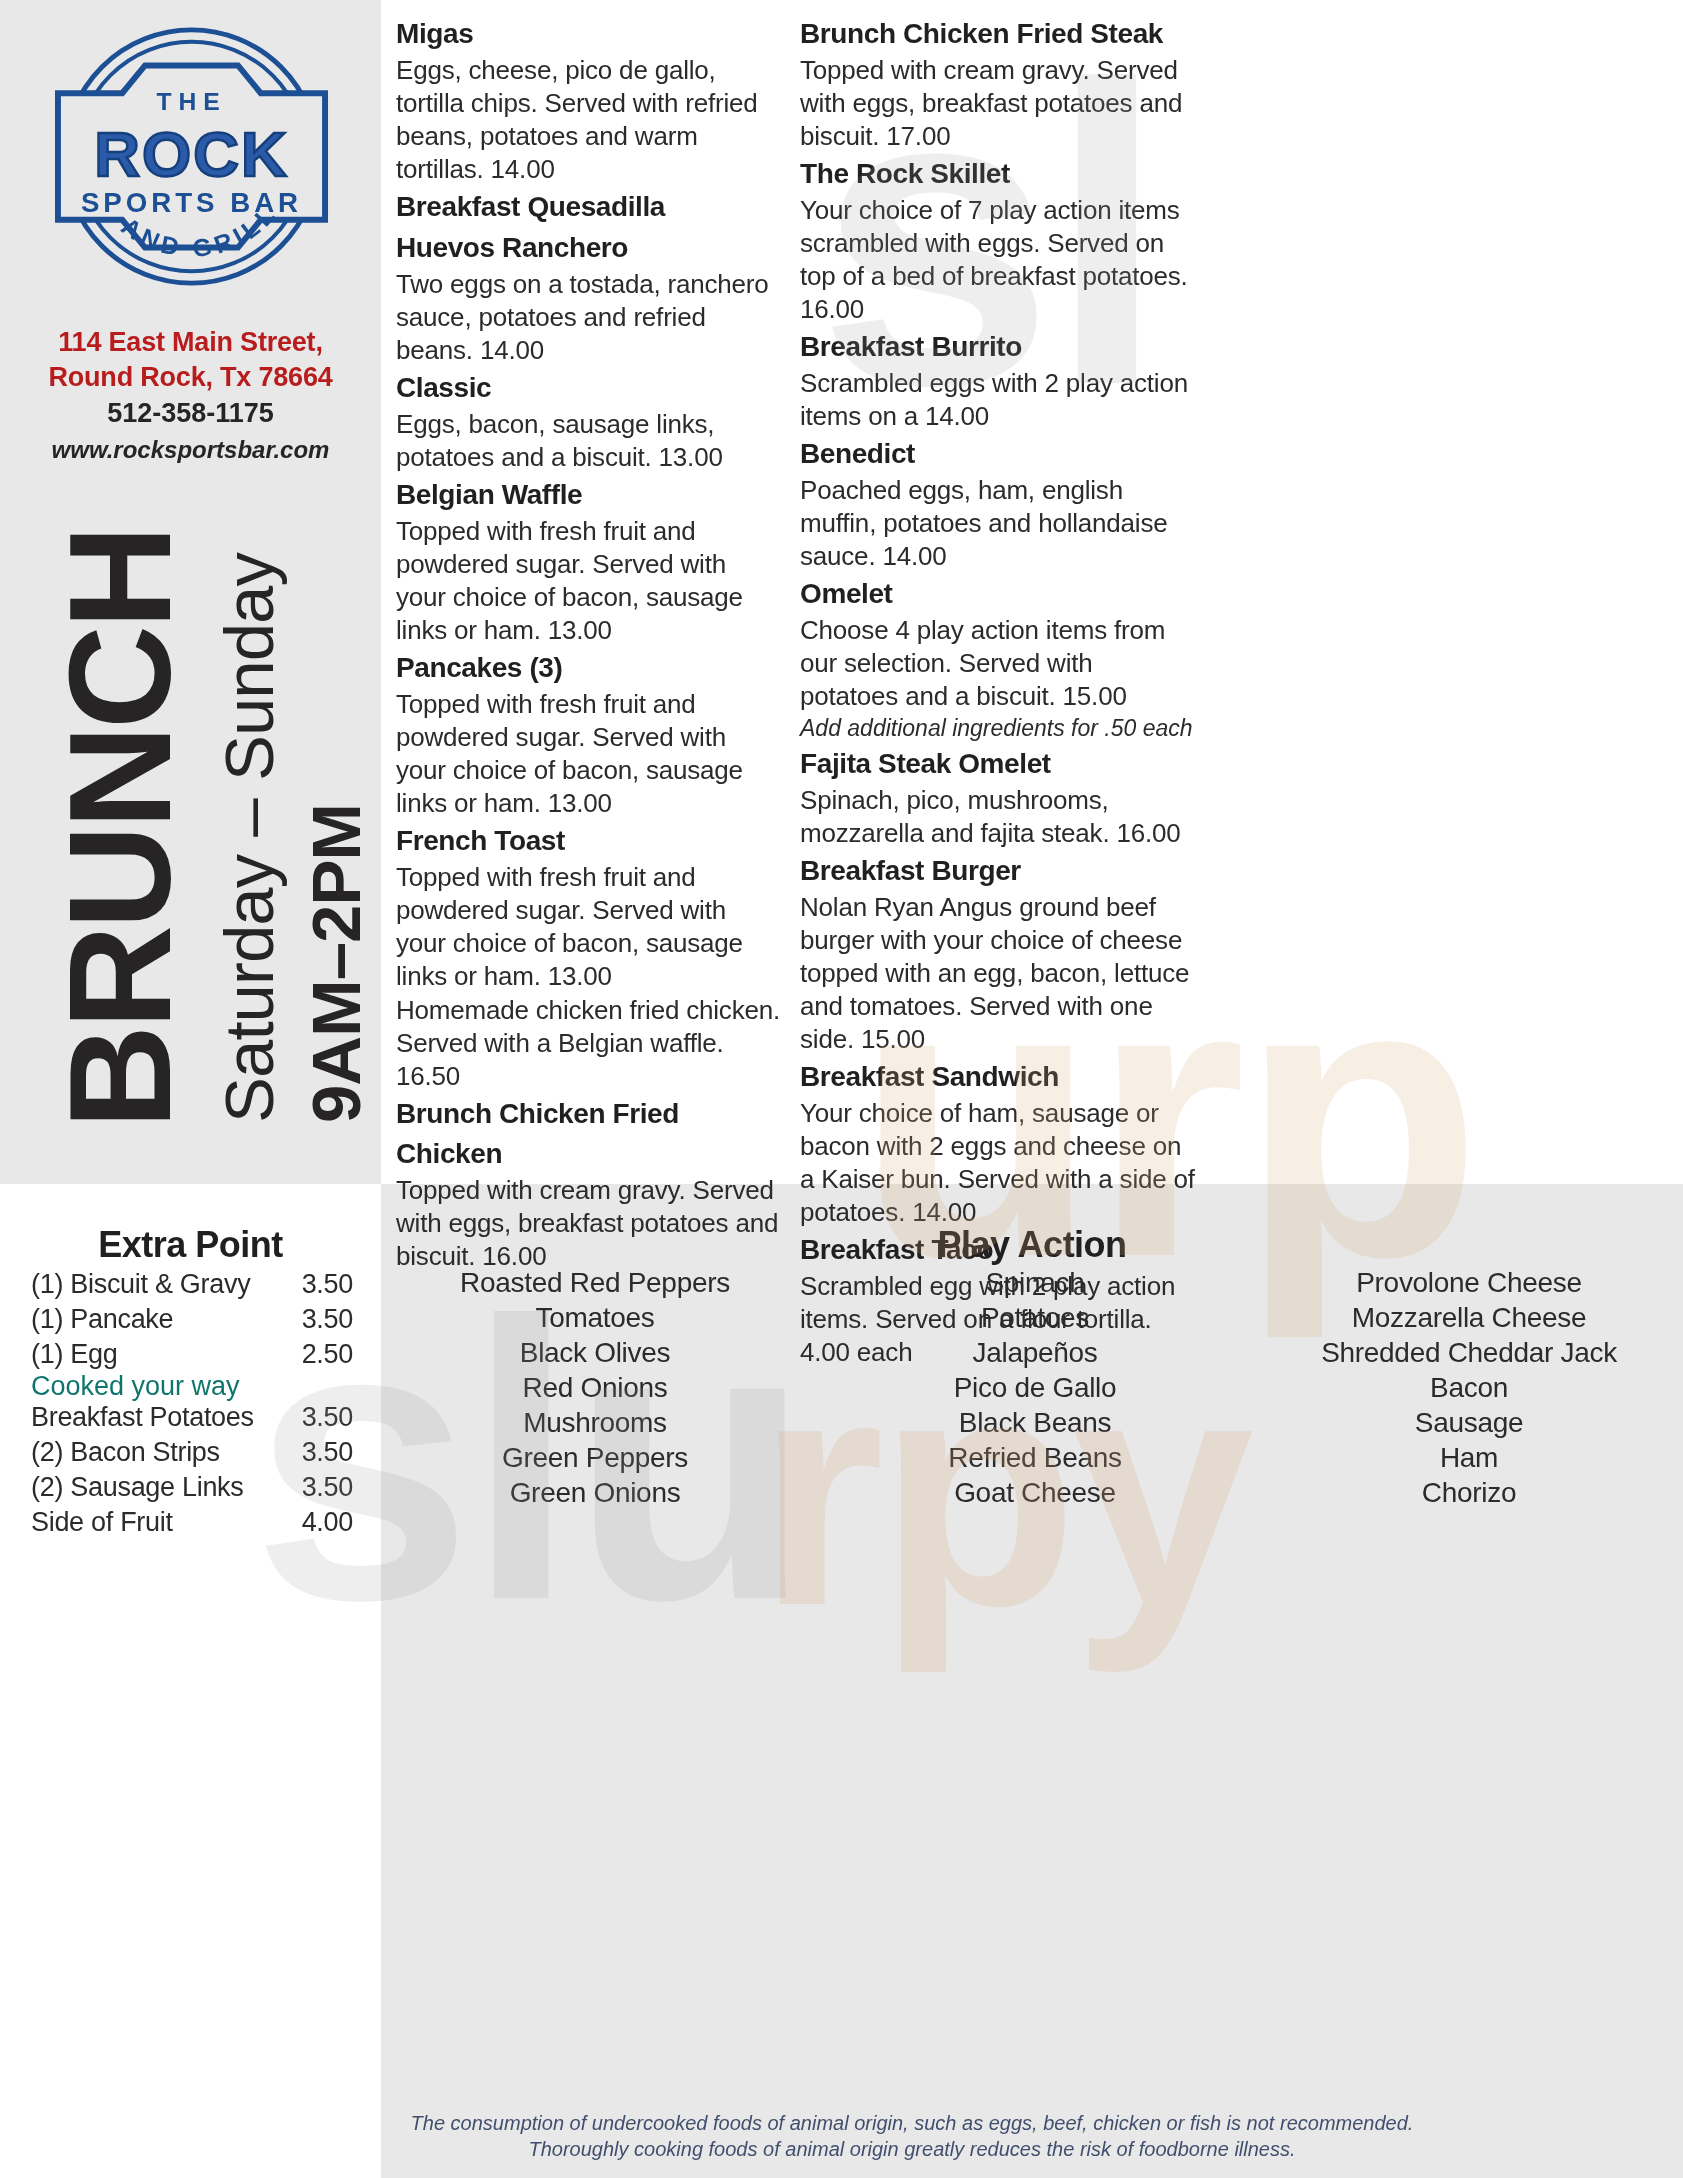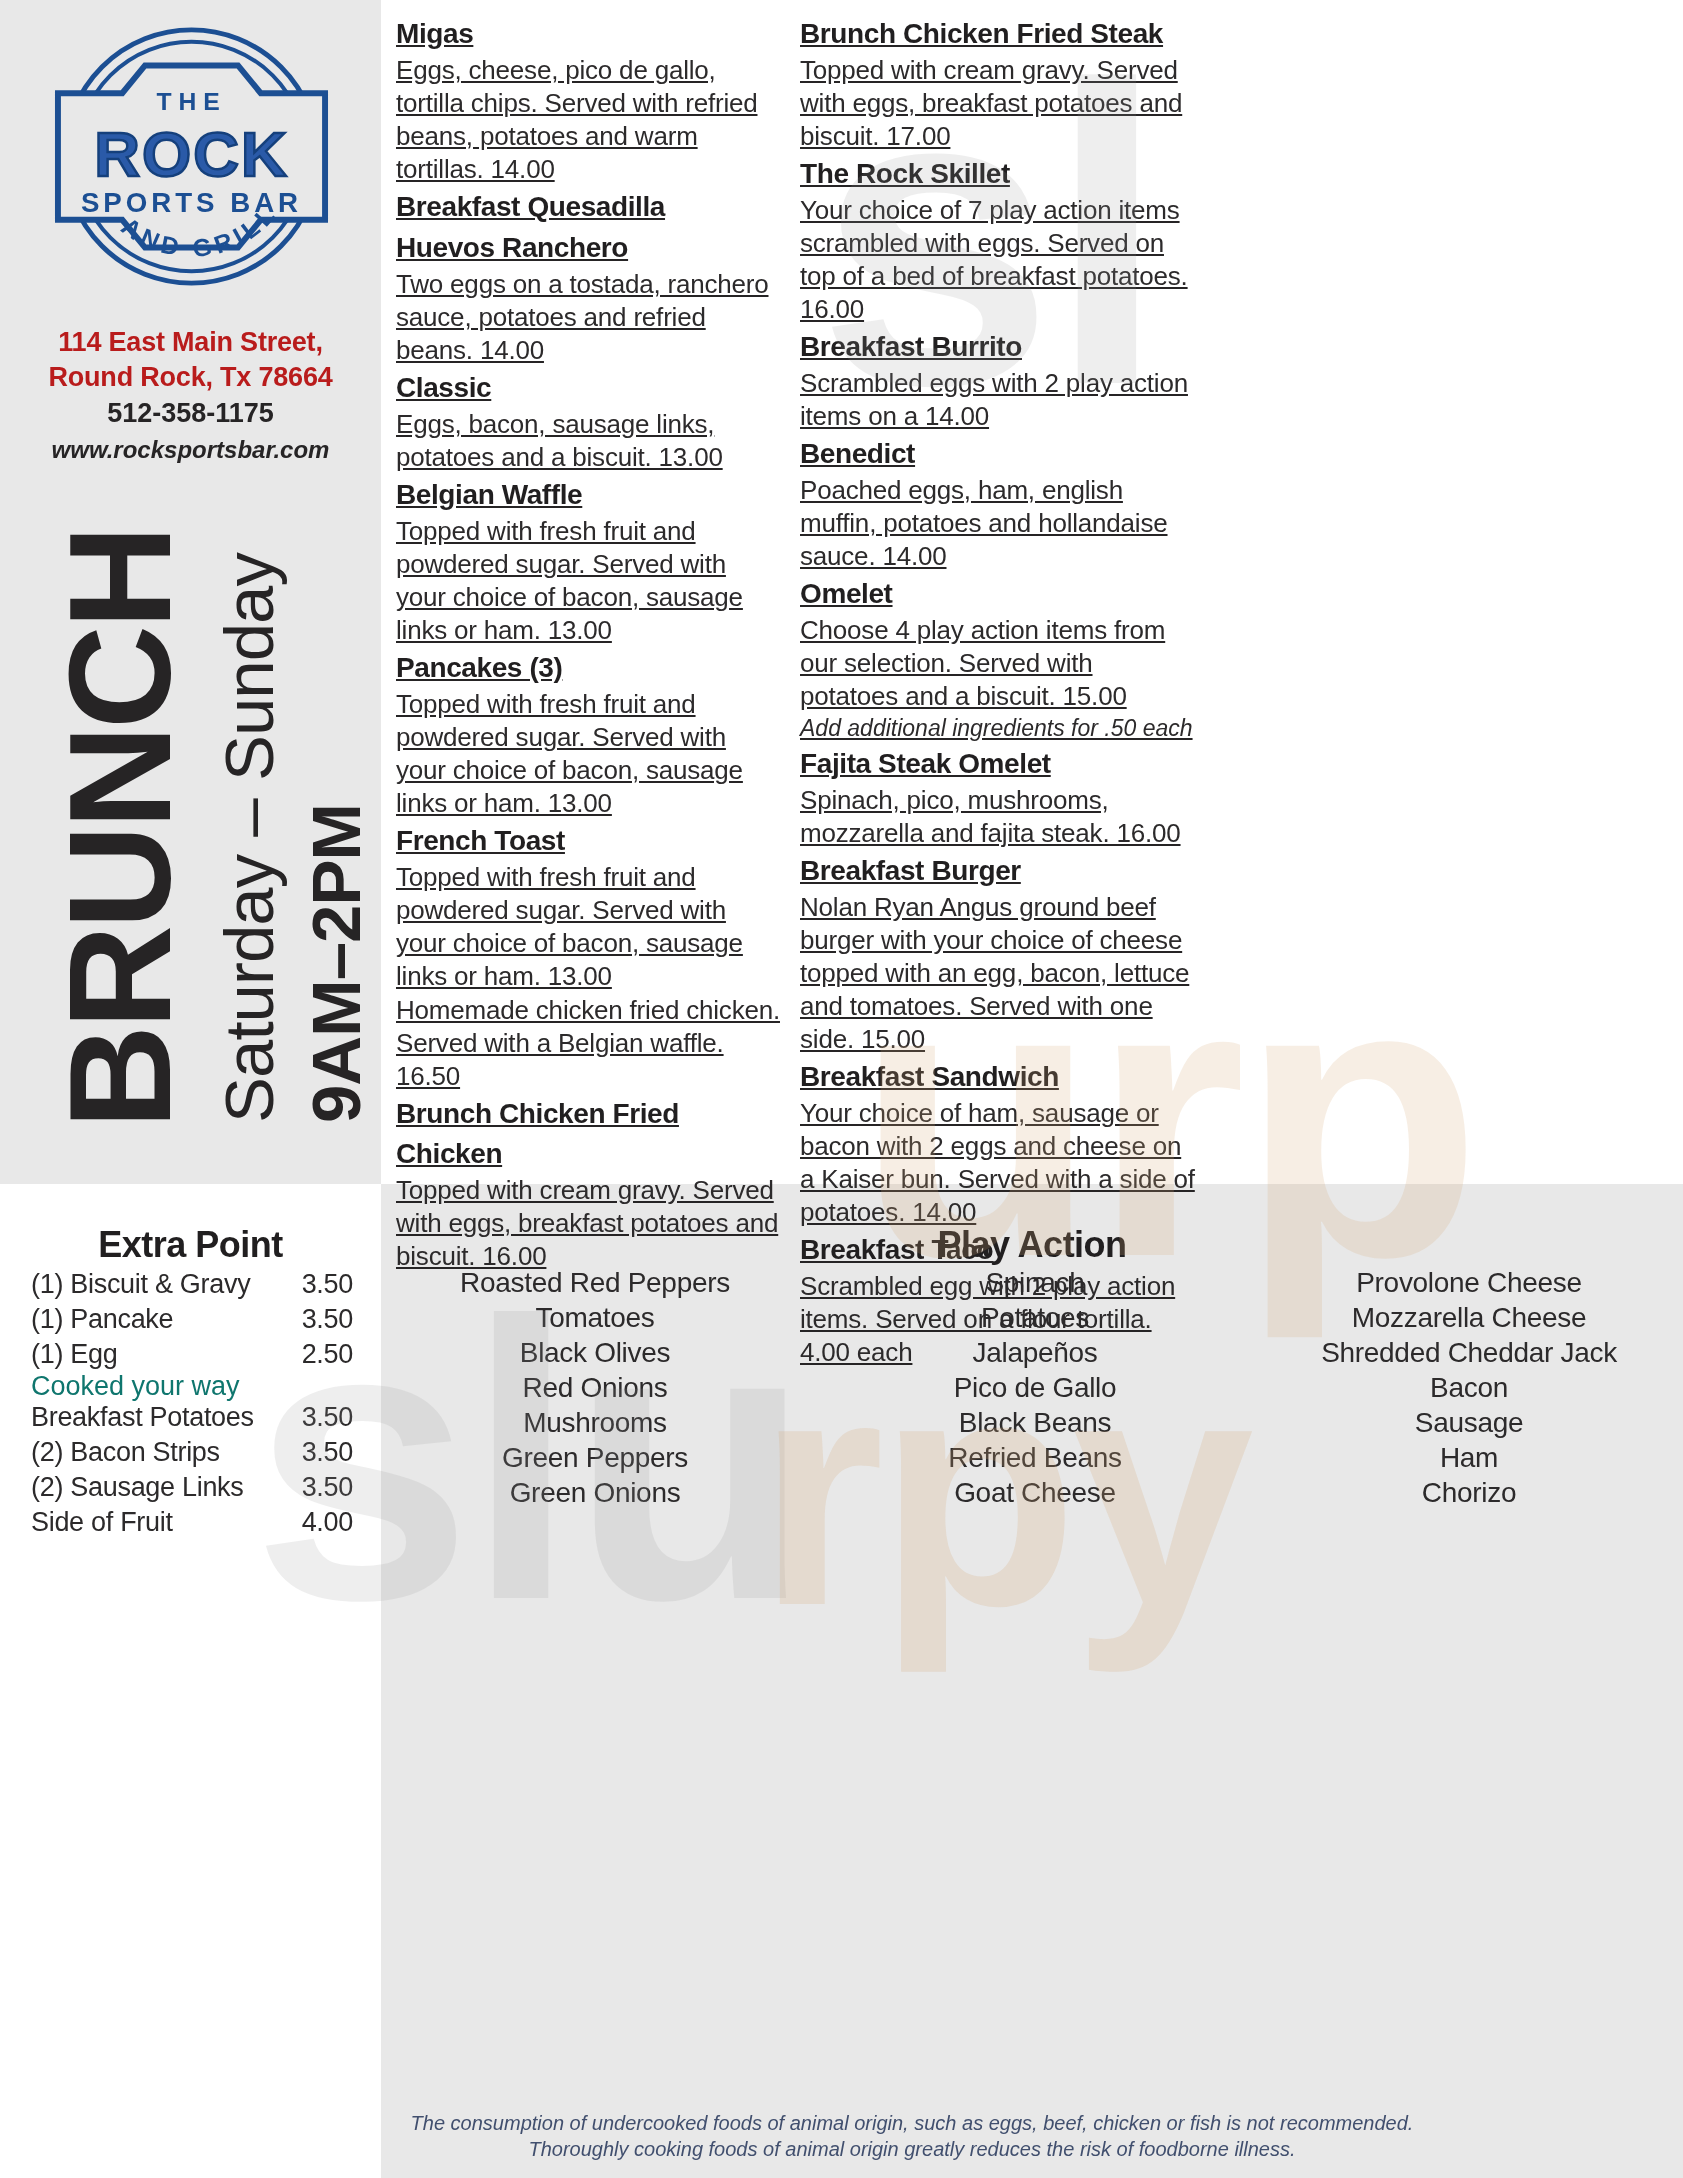--- a/index.html
+++ b/index.html
@@ -103,21 +103,21 @@
   .menu-area {
     position: absolute; left: 381px; top: 0;
     width: 1302px; height: 1184px;
     background: #ffffff;
     z-index: 4;
   }
   .mcol { position: absolute; top: 14px; }
   .mcol-1 { left: 15px; width: 386px; }
   .mcol-2 { left: 419px; width: 396px; }
 
-  .item { margin-bottom: 1px; text-decoration: underline; }
+  .item { margin-bottom: 1px; }
   .item-name {
     font-weight: 700;
     font-size: 28px;
     line-height: 40px;
     letter-spacing: -0.4px;
     color: #211f20;
   }
   .item-desc {
     font-weight: 400;
     font-size: 26px;

